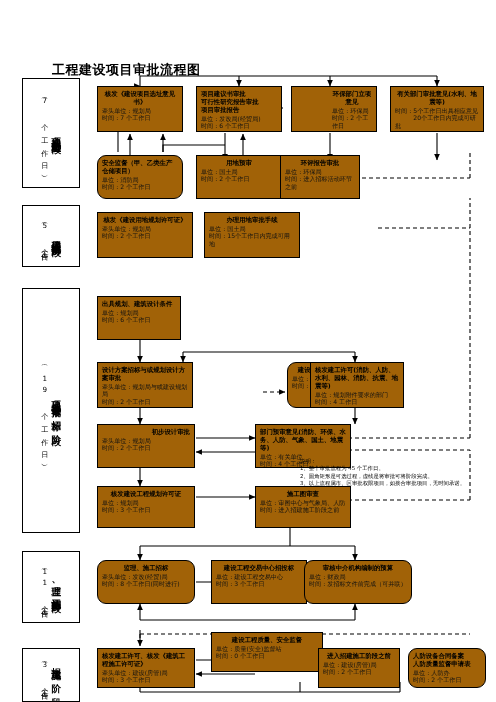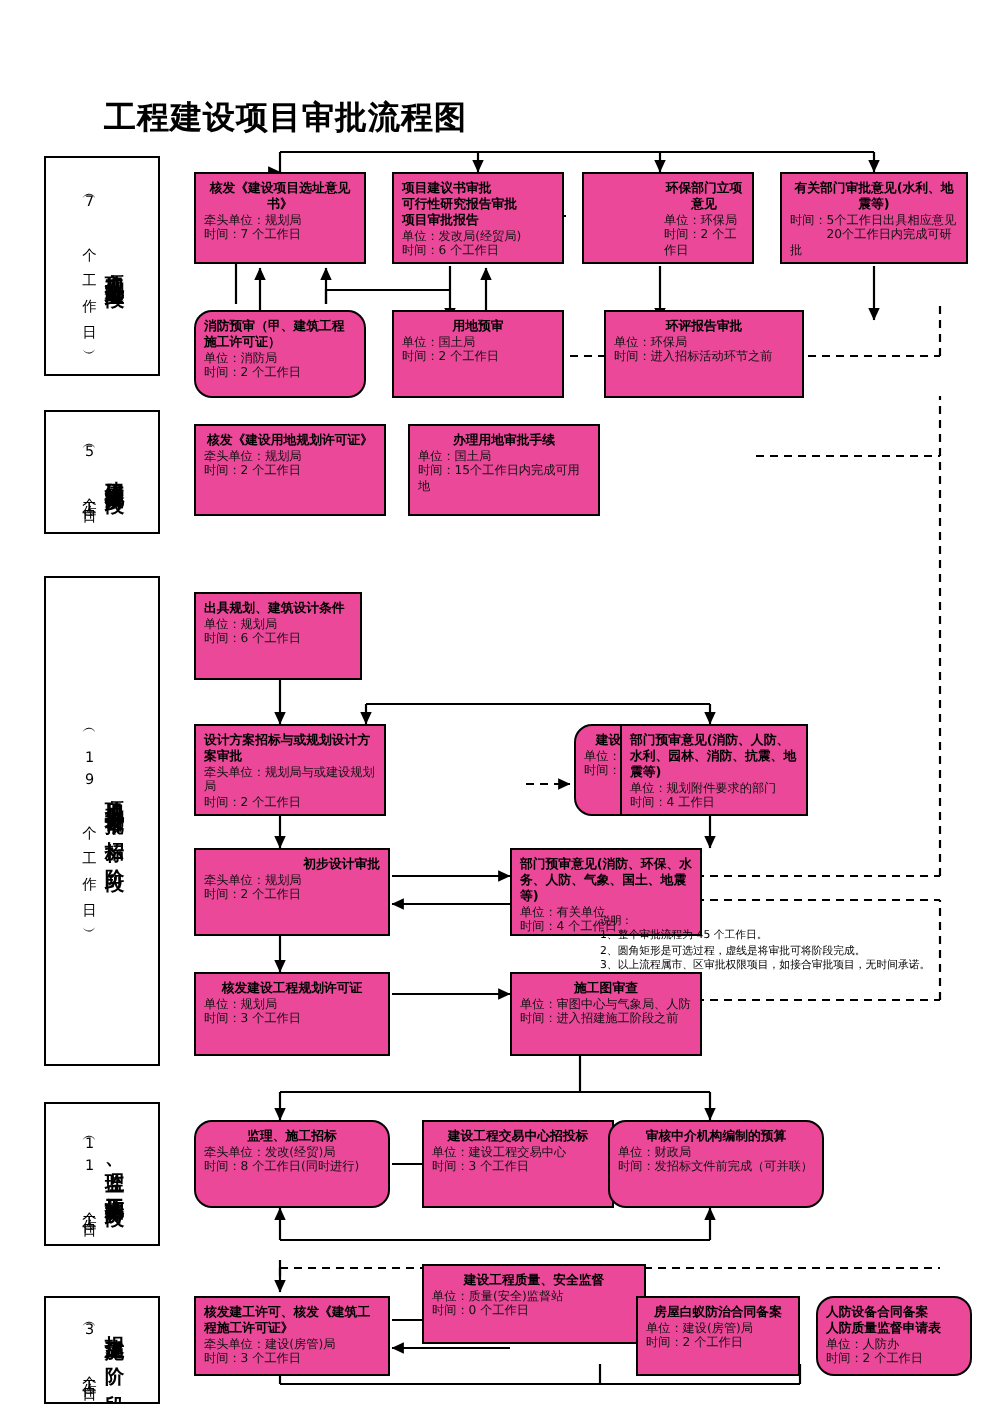--- a/index.html
+++ b/index.html
@@ -1,35 +1,35 @@
 <!DOCTYPE html>
 <html><head>
 <meta charset="utf-8">
 <style>
   html,body{margin:0;padding:0;background:#ffffff;}
   body{width:496px;height:702px;position:relative;overflow:hidden;
        font-family:"DejaVu Sans","Liberation Sans",sans-serif;color:#000;}
   #canvas{position:absolute;left:0;top:0;width:496px;height:702px;}
 
-  .title{position:absolute;font-weight:bold;font-size:16px;letter-spacing:0.5px;
-         white-space:nowrap;}
+  .title{position:absolute;font-weight:bold;font-size:13px;letter-spacing:0.5px;
+         white-space:nowrap;margin-top:12px;}
 
   
   .stage{position:absolute;border:1.4px solid #000;background:#fff;
          display:flex;flex-direction:row-reverse;align-items:center;justify-content:center;
          box-sizing:border-box;}
   .stage .sname{writing-mode:vertical-rl;text-orientation:upright;
          font-weight:bold;font-size:9.6px;line-height:1.05;letter-spacing:1px;
          white-space:nowrap;}
   .stage .sdays{writing-mode:vertical-rl;text-orientation:upright;
          font-size:7.2px;line-height:1.05;letter-spacing:2px;white-space:nowrap;
          margin-right:3px;}
 
   
-  .box{position:absolute;border:1.2px solid #000;background:#ec4899;box-sizing:border-box;
+  .box{position:absolute;border:1.2px solid #000;background:#a16207;box-sizing:border-box;
        padding:3px 4px 2px 4px;overflow:hidden;}
   .box.round{border-radius:9px;}
   .box .bt{font-weight:bold;font-size:6.4px;line-height:1.25;text-align:center;
            margin-bottom:1px;}
   .box .bl{font-size:6.1px;line-height:1.22;text-align:left;color:#111;}
   .box.lefttitle .bt{text-align:left;}
 
   
   .notes{position:absolute;font-size:5.4px;line-height:1.35;white-space:pre-line;}
 
@@ -164,30 +164,30 @@
     <div class="bl">单位：环保局</div>
     <div class="bl">时间：2 个工作日</div>
   </div>
   <div class="box" style="left:390px;top:86px;width:94px;height:46px;">
     <div class="bt">有关部门审批意见(水利、地震等)</div>
     <div class="bl">时间：5个工作日出具相应意见</div>
     <div class="bl">　　　20个工作日内完成可研批</div>
   </div>
 
   <div class="box round lefttitle" style="left:97px;top:155px;width:86px;height:44px;">
-    <div class="bt">消防预审（甲、建筑工程施工许可证）</div>
+    <div class="bt">安全监督（甲、乙类生产仓储项目）</div>
     <div class="bl">单位：消防局</div>
     <div class="bl">时间：2 个工作日</div>
   </div>
   <div class="box" style="left:196px;top:155px;width:86px;height:44px;">
     <div class="bt">用地预审</div>
     <div class="bl">单位：国土局</div>
     <div class="bl">时间：2 个工作日</div>
   </div>
-  <div class="box" style="left:302px;top:155px;width:100px;height:44px;">
+  <div class="box" style="left:280px;top:155px;width:80px;height:44px;">
     <div class="bt">环评报告审批</div>
     <div class="bl">单位：环保局</div>
     <div class="bl">时间：进入招标活动环节之前</div>
   </div>
 
   <div class="box" style="left:97px;top:212px;width:96px;height:46px;">
     <div class="bt">核发《建设用地规划许可证》</div>
     <div class="bl">牵头单位：规划局</div>
     <div class="bl">时间：2 个工作日</div>
   </div>
@@ -228,21 +228,21 @@
     <div class="bl">单位：规划局</div>
     <div class="bl">时间：3 个工作日</div>
   </div>
   <div class="box" style="left:255px;top:486px;width:96px;height:42px;">
     <div class="bt">施工图审查</div>
     <div class="bl">单位：审图中心与气象局、人防</div>
     <div class="bl">时间：进入招建施工阶段之前</div>
   </div>
 
   <div class="box lefttitle" style="left:310px;top:362px;width:94px;height:46px;">
-    <div class="bt">部门预审意见(消防、人防、水利、园林、消防、抗震、地震等)</div>
+    <div class="bt">核发建工许可(消防、人防、水利、园林、消防、抗震、地震等)</div>
     <div class="bl">单位：规划附件要求的部门</div>
     <div class="bl">时间：4 工作日</div>
   </div>
 
   <div class="notes" style="left:300px;top:458px;width:190px;">说明：
 1、整个审批流程为 45 个工作日。
 2、圆角矩形是可选过程，虚线是将审批可将阶段完成。
 3、以上流程属市、区审批权限项目，如接合审批项目，无时间承诺。</div>
 
   <div class="box round lefttitle" style="left:97px;top:560px;width:98px;height:44px;">
@@ -265,21 +265,21 @@
     <div class="bt">核发建工许可、核发《建筑工程施工许可证》</div>
     <div class="bl">牵头单位：建设(房管)局</div>
     <div class="bl">时间：3 个工作日</div>
   </div>
   <div class="box" style="left:211px;top:632px;width:112px;height:40px;">
     <div class="bt">建设工程质量、安全监督</div>
     <div class="bl">单位：质量(安全)监督站</div>
     <div class="bl">时间：0 个工作日</div>
   </div>
   <div class="box" style="left:318px;top:648px;width:82px;height:40px;">
-    <div class="bt">房屋白蚁防治合同备案</div>
+    <div class="bt">进入招建施工阶段之前</div>
     <div class="bl">单位：建设(房管)局</div>
     <div class="bl">时间：2 个工作日</div>
   </div>
   <div class="box round lefttitle" style="left:408px;top:648px;width:78px;height:40px;">
     <div class="bt" style="white-space:pre-line;">人防设备合同备案
 人防质量监督申请表</div>
     <div class="bl">单位：人防办</div>
     <div class="bl">时间：2 个工作日</div>
   </div>
 

